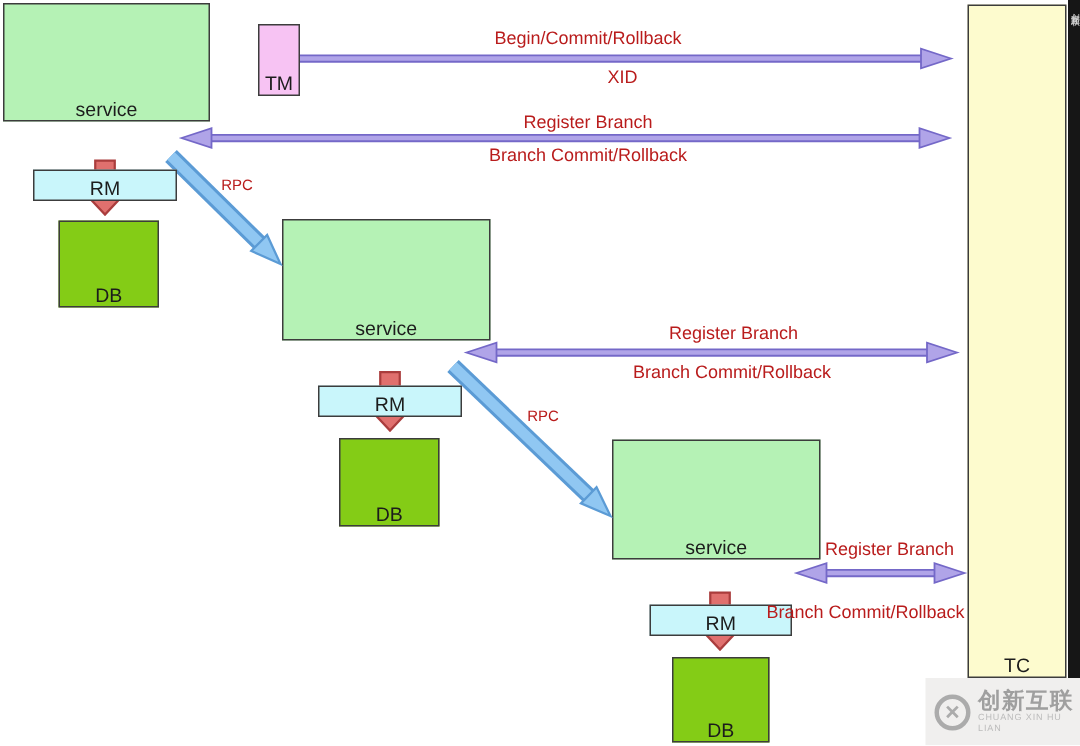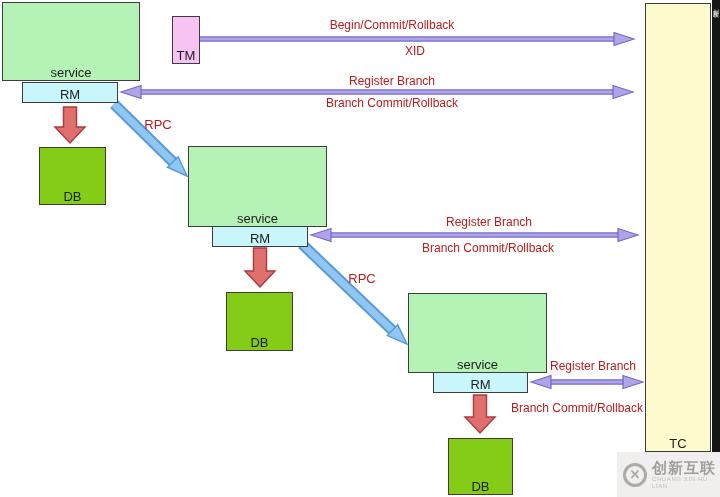--- a/index.html
+++ b/index.html
@@ -14,32 +14,32 @@
   .node{
     position:absolute;
     box-sizing:border-box;
     border:1px solid #3c3c3c;
     display:flex;align-items:flex-end;justify-content:center;
     font-size:13px;
     color:#1c1c1c;
   }
   .service{background:#b5f2b5;}
   .tm{background:#f7c3f3;z-index:3;}
-  .rm{background:#c9f6fb;z-index:2;}
+  .rm{background:#c9f6fb;z-index:2;margin-top:31px;}
   .db{background:#84cc16;}
   .tc{background:#fdfbce;z-index:1;padding-top:56px;}
   .lbl{
     position:absolute;
     transform:translate(-50%,-50%);
     white-space:nowrap;
     font-size:12px;
     color:#b91c1c;
     z-index:4;
   }
-  .lbl-rpc{font-size:13px;}
+  .lbl-rpc{font-size:10px;}
   #arrows{position:absolute;left:0;top:0;z-index:2;pointer-events:none;}
   #side-strip{
     position:absolute;left:712px;top:0;width:8px;height:452px;
     background:#161616;z-index:5;
     overflow:hidden;
   }
   #side-strip .side-txt{
     writing-mode:vertical-rl;
     font-size:6px;line-height:8px;
     color:#d8d8d8;

